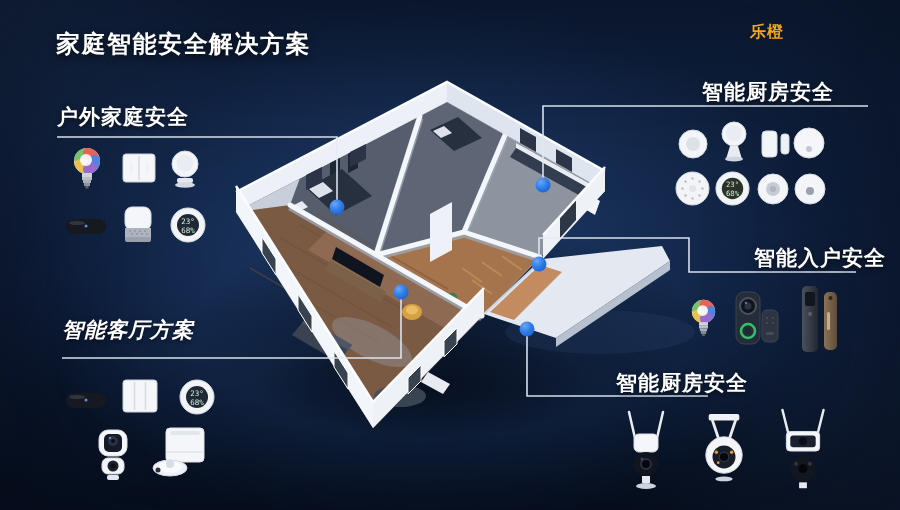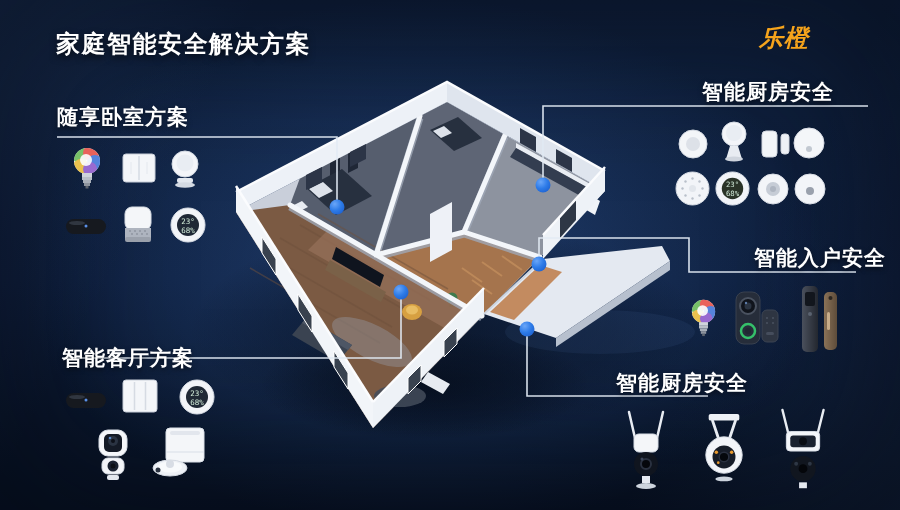--- a/index.html
+++ b/index.html
@@ -20,21 +20,21 @@
   }
   .logo{ position:absolute; left:750px; top:22px; display:flex; align-items:center; }
   .logo-imou{
     position:relative; font-size:27px; font-weight:800; color:#F6A41C;
     letter-spacing:1px; line-height:1;
   }
   .logo-imou .u-dots{
     position:absolute; right:4px; top:-2px; width:4px; height:4px; border-radius:50%;
     background:#F6A41C; box-shadow:-8px 0 0 #F6A41C;
   }
-  .logo-cn{ font-size:24px; font-weight:bold; color:#F6A41C; margin-left:9px; letter-spacing:1px;font-style:italic; }
+  .logo-cn{ font-size:16px; font-weight:bold; color:#F6A41C; letter-spacing:1px; }
   .sec-label{
     position:absolute; color:#fff; font-size:21px; font-weight:bold; letter-spacing:1px;
     text-shadow:0 2px 5px rgba(0,0,0,.55); white-space:nowrap;
   }
   .scene{ position:absolute; left:0; top:0; pointer-events:none; }
   .icon{ position:absolute;text-decoration:underline; }
   .lcd{ font-family:"DejaVu Sans Mono","Liberation Mono",monospace; font-size:7.5px; fill:#cfe8d6; }
 </style>
 </head>
 <body>
@@ -159,24 +159,24 @@
       <circle cx="401" cy="292" r="7.5" fill="url(#gDot)"></circle>
       <circle cx="527" cy="329" r="7.5" fill="url(#gDot)"></circle>
     </g>
   </svg>
 
   <div class="title">家庭智能安全解决方案</div>
   <div class="logo">
     <span class="logo-cn">乐橙</span>
   </div>
 
-  <div class="sec-label" style="left:57px; top:103px;">随享卧室方案</div>
+  <div class="sec-label" style="left:57px; top:103px;">户外家庭安全</div>
   <div class="sec-label" style="left:702px; top:78px;">智能厨房安全</div>
   <div class="sec-label" style="left:742px; top:244px;margin-left:12px;">智能入户安全</div>
-  <div class="sec-label" style="left:62px; top:344px;">智能客厅方案</div>
+  <div class="sec-label" style="left:62px; top:316px;font-style:italic;">智能客厅方案</div>
   <div class="sec-label" style="left:616px; top:369px;">智能厨房安全</div>
 
   <div class="icon" style="left:72px; top:146px;">
     <svg width="30" height="48" viewBox="0 0 30 48">
       <defs>
           <clipPath id="cB1">
             <circle cx="15" cy="15" r="13"></circle>
           </clipPath>
         </defs>
       <circle cx="15" cy="15" r="13" fill="#f2f4f7"></circle>

